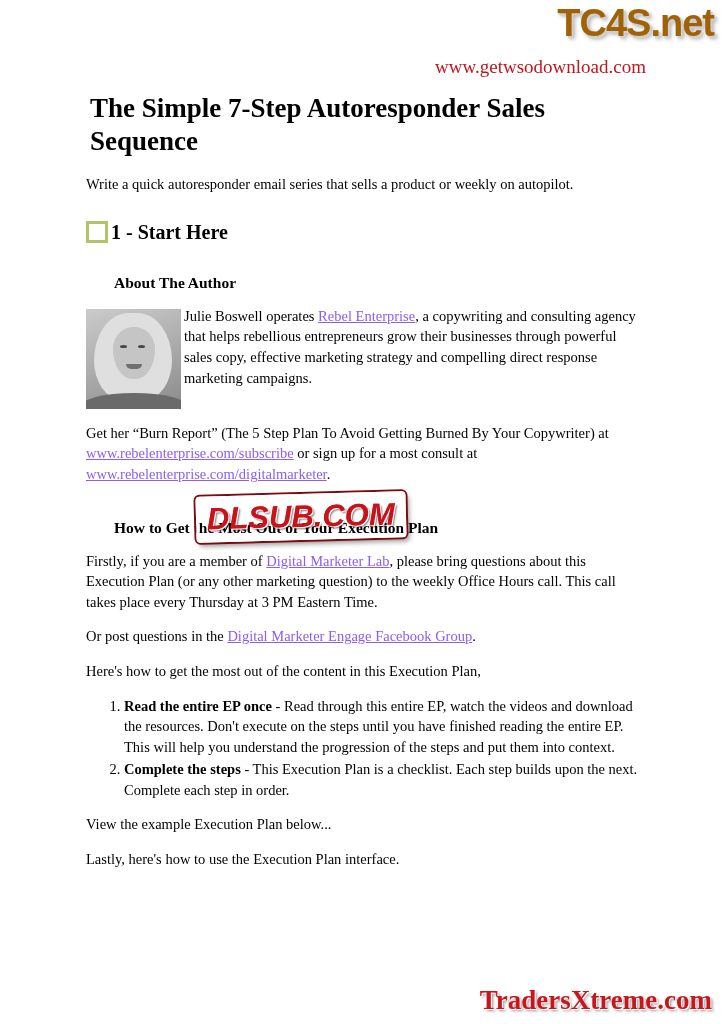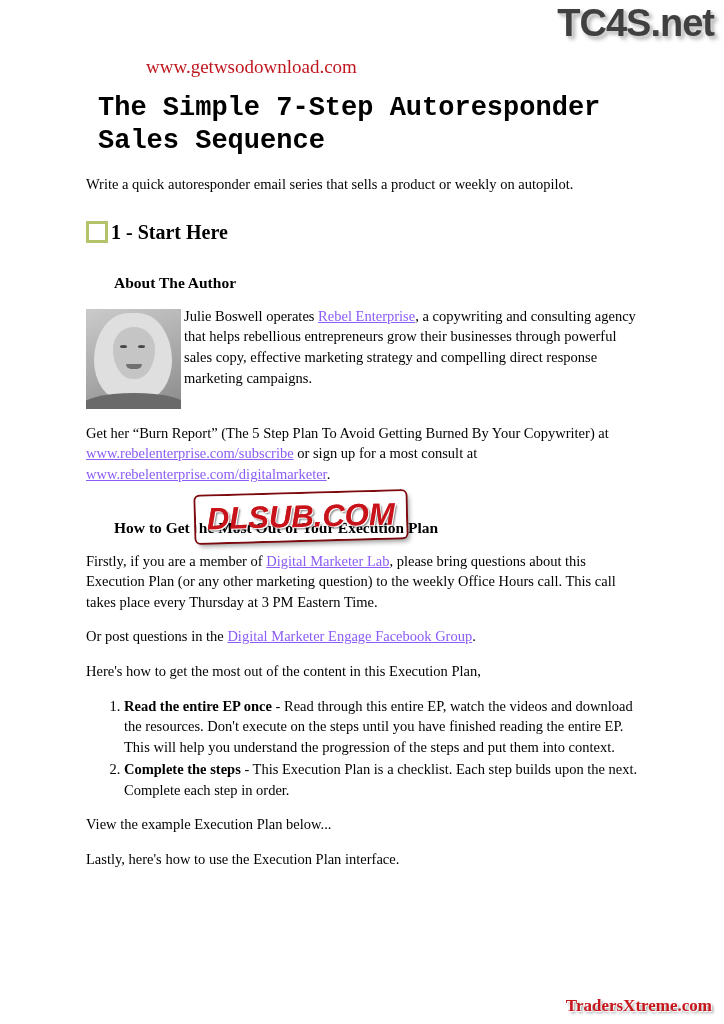--- a/index.html
+++ b/index.html
@@ -18,21 +18,21 @@
 
   
   .wm-top {
     position: absolute;
     top: 2px;
     right: 10px;
     font-family: "Liberation Sans", sans-serif;
     font-weight: bold;
     font-size: 38px;
     letter-spacing: -1px;
-    color: #404040;
+    color: #a16207;
     text-shadow: 2px 2px 0 #cfcfcf, 3px 3px 4px rgba(0,0,0,0.35);
   }
   .wm-center {
     position: absolute;
     top: 494px;
     left: 196px;
     font-family: "Liberation Sans", sans-serif;
     font-weight: bold;
     font-style: italic;
     font-size: 31px;
@@ -46,46 +46,46 @@
     box-shadow: 0 0 0 2px #7d0a0e, 3px 4px 5px rgba(0,0,0,0.4);
     text-shadow: 1px 1px 0 #ffffff, 2px 2px 2px rgba(0,0,0,0.5);
     transform: rotate(-1.5deg);
   }
   .wm-bottom {
     position: absolute;
     bottom: 8px;
     right: 12px;
     font-family: "Liberation Serif", serif;
     font-weight: bold;
-    font-size: 17px;
+    font-size: 27px;
     color: #c8161d;
     text-shadow: 1px 1px 0 #ffffff, 2px 2px 3px rgba(0,0,0,0.45);
   }
 
   
   .doc {
     position: absolute;
     left: 86px;
     top: 0;
     width: 560px;
   }
   .site-url {
-    text-align: left;
+    text-align: right;
     color: #c0171f;
     font-family: "Liberation Serif", serif;
     font-size: 19px;
     margin-top: 56px;
     margin-left: 60px;
   }
   h1.title {
-    font-family: Liberation Mono, monospace;
+    font-family: Liberation Serif, serif;
     font-size: 27px;
     font-weight: bold;
     line-height: 1.22;
-    margin: 14px 0 0 12px;
+    margin: 14px 0 0 4px;
     width: 520px;
   }
   p.subtitle {
     font-size: 14.5px;
     margin: 18px 0 0 0;
   }
 
   h2.step {
     font-size: 20px;
     font-weight: bold;

